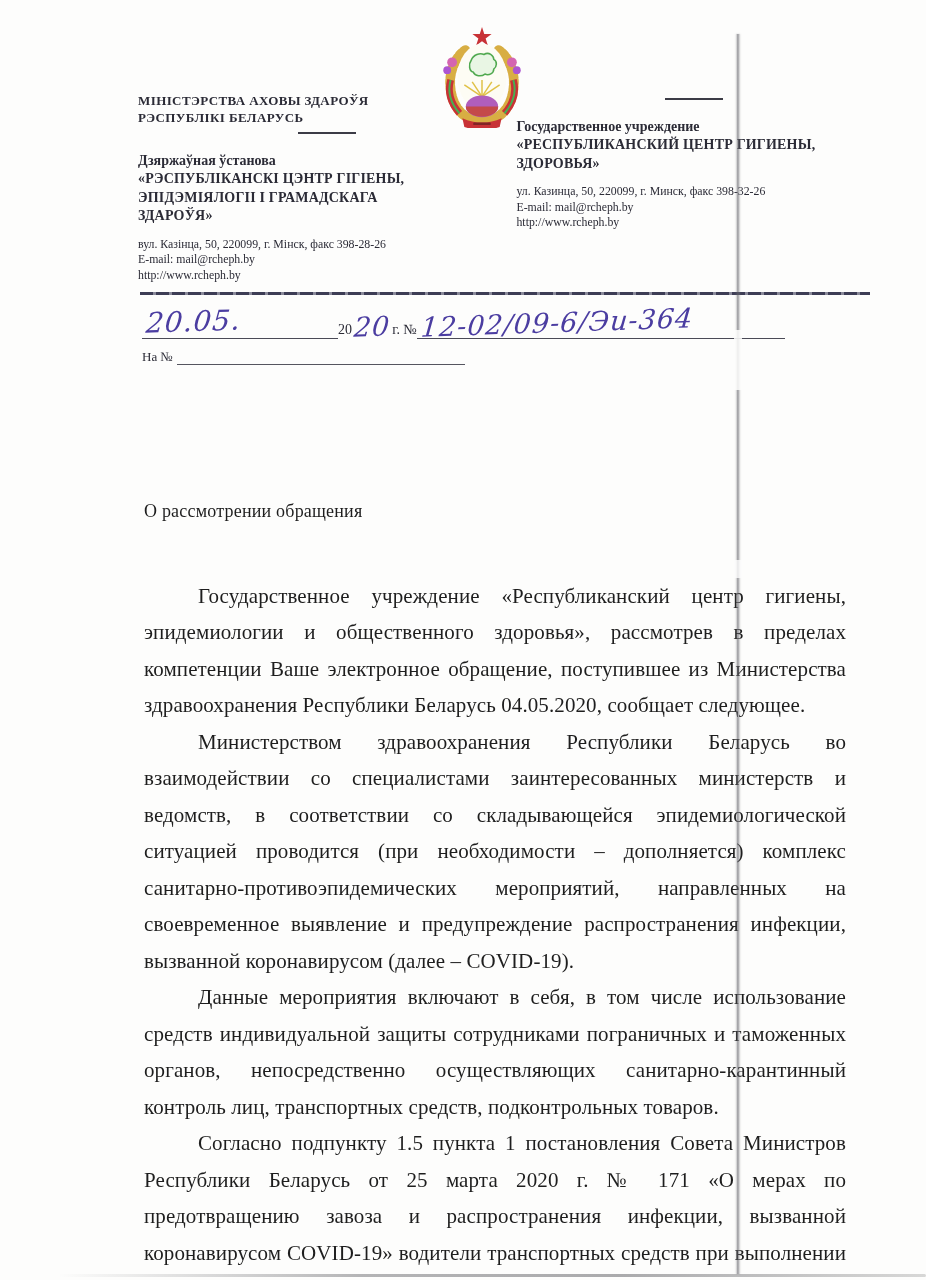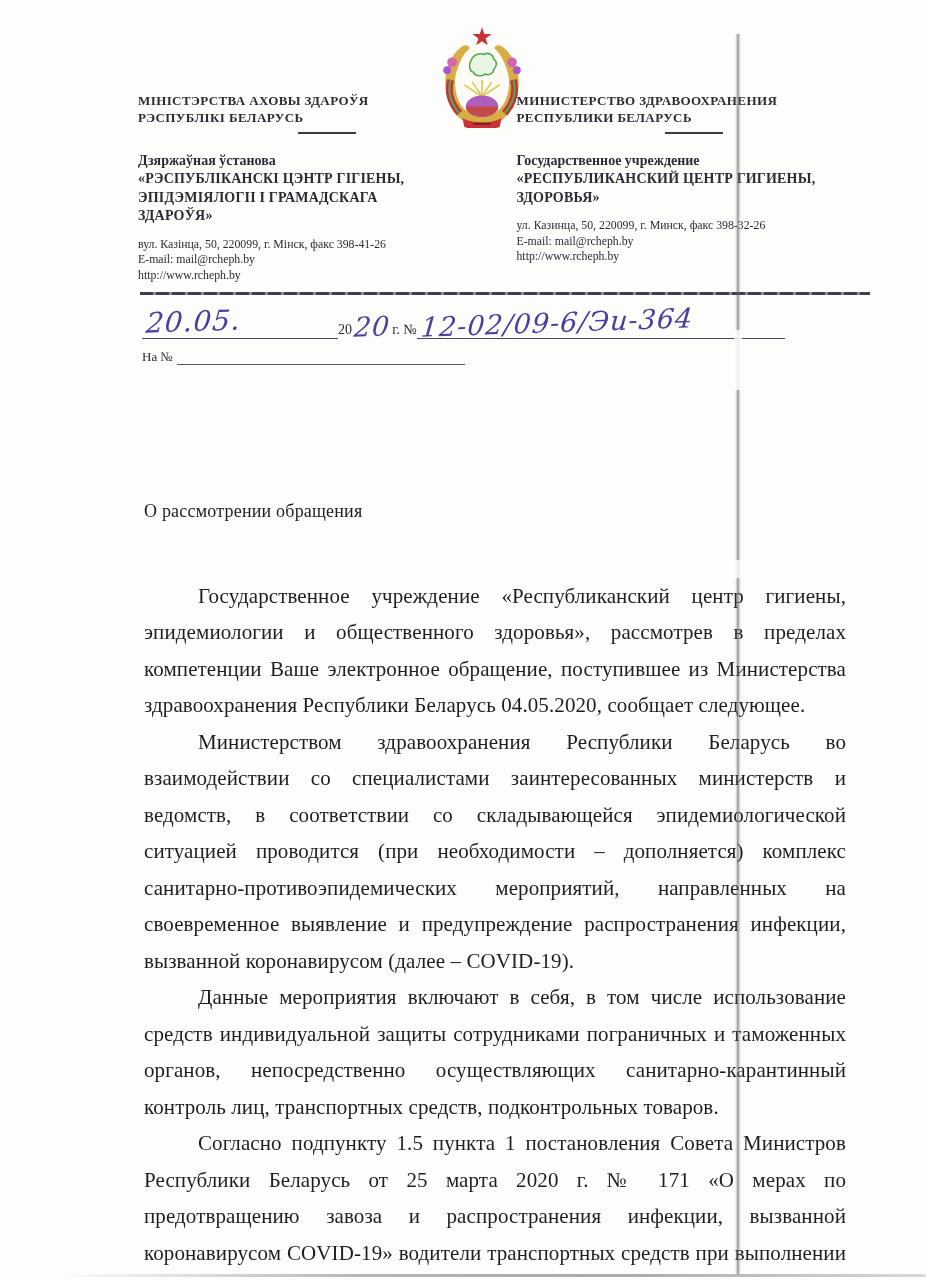--- a/index.html
+++ b/index.html
@@ -122,31 +122,27 @@
           <div>РЭСПУБЛІКІ БЕЛАРУСЬ</div>
         </div>
         <div class="rule-sm"></div>
         <div class="org-type">Дзяржаўная ўстанова</div>
         <div class="org-name">
           <div>«РЭСПУБЛІКАНСКІ ЦЭНТР ГІГІЕНЫ,</div>
           <div>ЭПІДЭМІЯЛОГІІ І ГРАМАДСКАГА</div>
           <div>ЗДАРОЎЯ»</div>
         </div>
         <div class="addr">
-          <div>вул. Казінца, 50, 220099, г. Мінск, факс 398-41-26</div>
+          <div>вул. Казінца, 50, 220099, г. Мінск, факс 398-28-26</div>
           <div>E-mail: mail@rcheph.by</div>
           <div>http://www.rcheph.by</div>
         </div>
       </div>
 
       <div class="col col-right">
-        <div class="ministry">
-          <div>МИНИСТЕРСТВО ЗДРАВООХРАНЕНИЯ</div>
-          <div>РЕСПУБЛИКИ БЕЛАРУСЬ</div>
-        </div>
         <div class="rule-sm"></div>
         <div class="org-type">Государственное учреждение</div>
         <div class="org-name">
           <div>«РЕСПУБЛИКАНСКИЙ ЦЕНТР ГИГИЕНЫ,</div>
           <div>ЗДОРОВЬЯ»</div>
         </div>
         <div class="addr">
           <div>ул. Казинца, 50, 220099, г. Минск, факс 398-32-26</div>
           <div>E-mail: mail@rcheph.by</div>
           <div>http://www.rcheph.by</div>

